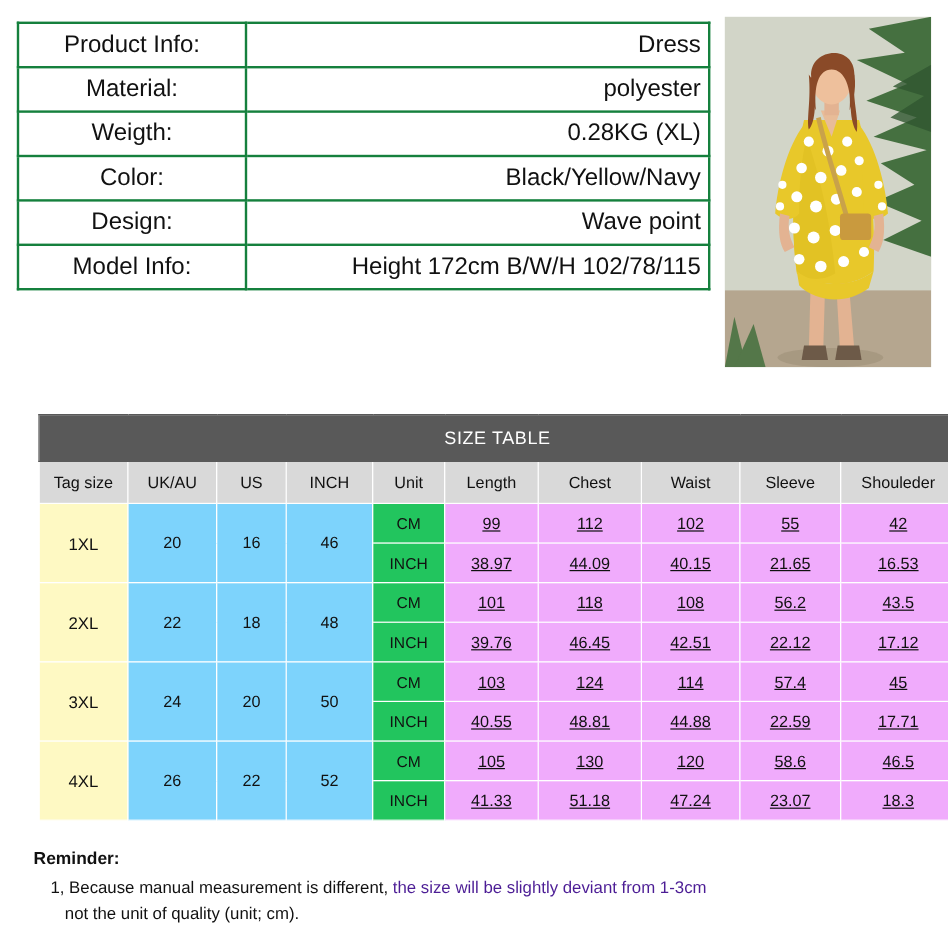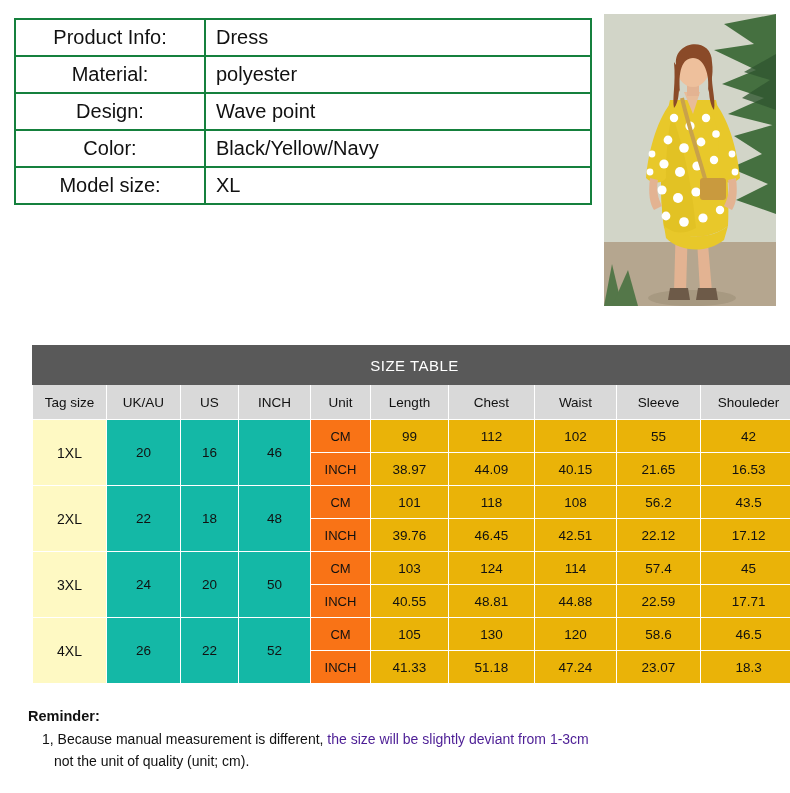--- a/index.html
+++ b/index.html
@@ -35,21 +35,21 @@
     font-size: 20px;
     color: #111;
     vertical-align: middle;
   }
   table.product td.label {
     width: 176px;
     text-align: center;
     white-space: nowrap;
   }
   table.product td.value {
-    text-align: left;
+    text-align: right;
     padding-left: 10px;
   }
 
   
   .photo {
     position: absolute;
     left: 604px;
     top: 14px;
     width: 172px;
     height: 292px;
@@ -87,34 +87,35 @@
   }
   table.size .head-row td {
     background: #d9d9d9;
     color: #111111;
     height: 34px;
     font-weight: normal;
     font-size: 13.5px;
     text-align: center;
   }
   table.size td.cell {
-    background: #eab308;
+    background: #f0abfc;
     height: 32px;
     color: #111;
+    text-decoration: underline;
   }
   table.size td.tag {
     background: #fef9c3;
     font-size: 14px;
   }
   table.size td.unit {
-    background: #f97316;
+    background: #22c55e;
     font-size: 13px;
   }
   table.size td.num {
-    background: #14b8a6;
+    background: #7dd3fc;
     font-size: 13.5px;
   }
 
   
   col.c-tag    { width: 74px; }
   col.c-ukau   { width: 74px; }
   col.c-us     { width: 58px; }
   col.c-euro   { width: 72px; }
   col.c-unit   { width: 60px; }
   col.c-length { width: 78px; }
@@ -154,30 +155,34 @@
     <tbody>
       <tr>
         <td class="label">Product Info:</td>
         <td class="value">Dress</td>
       </tr>
       <tr>
         <td class="label">Material:</td>
         <td class="value">polyester</td>
       </tr>
       <tr>
+        <td class="label">Weigth:</td>
+        <td class="value">0.28KG (XL)</td>
+      </tr>
+      <tr>
+        <td class="label">Color:</td>
+        <td class="value">Black/Yellow/Navy</td>
+      </tr>
+      <tr>
         <td class="label">Design:</td>
         <td class="value">Wave point</td>
       </tr>
       <tr>
-        <td class="label">Color:</td>
-        <td class="value">Black/Yellow/Navy</td>
-      </tr>
-      <tr>
-        <td class="label">Model size:</td>
-        <td class="value">XL</td>
+        <td class="label">Model Info:</td>
+        <td class="value">Height 172cm  B/W/H 102/78/115</td>
       </tr>
     </tbody>
   </table>
 </div>
 
 <div class="photo">
   <svg width="172" height="292" viewBox="0 0 172 292" xmlns="http://www.w3.org/2000/svg">
     <defs>
       <clipPath id="frame">
           <rect x="0" y="0" width="172" height="292"></rect>

